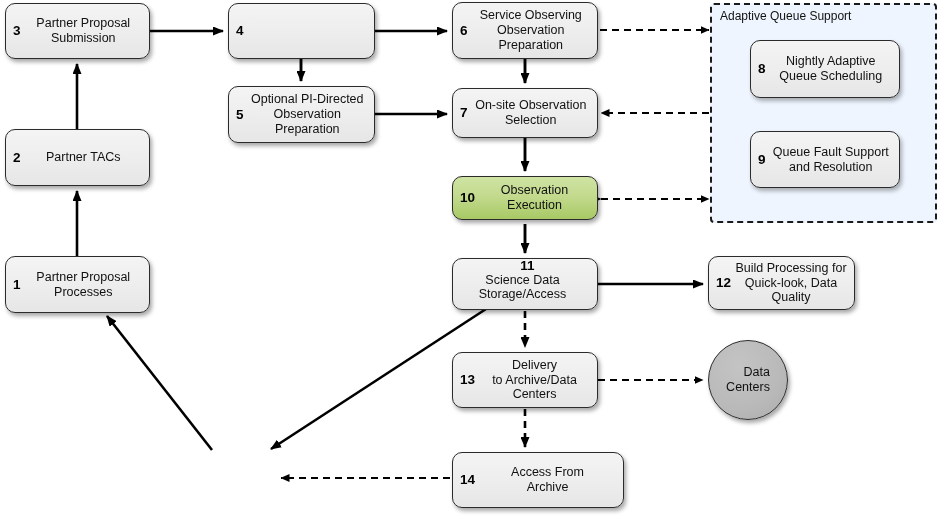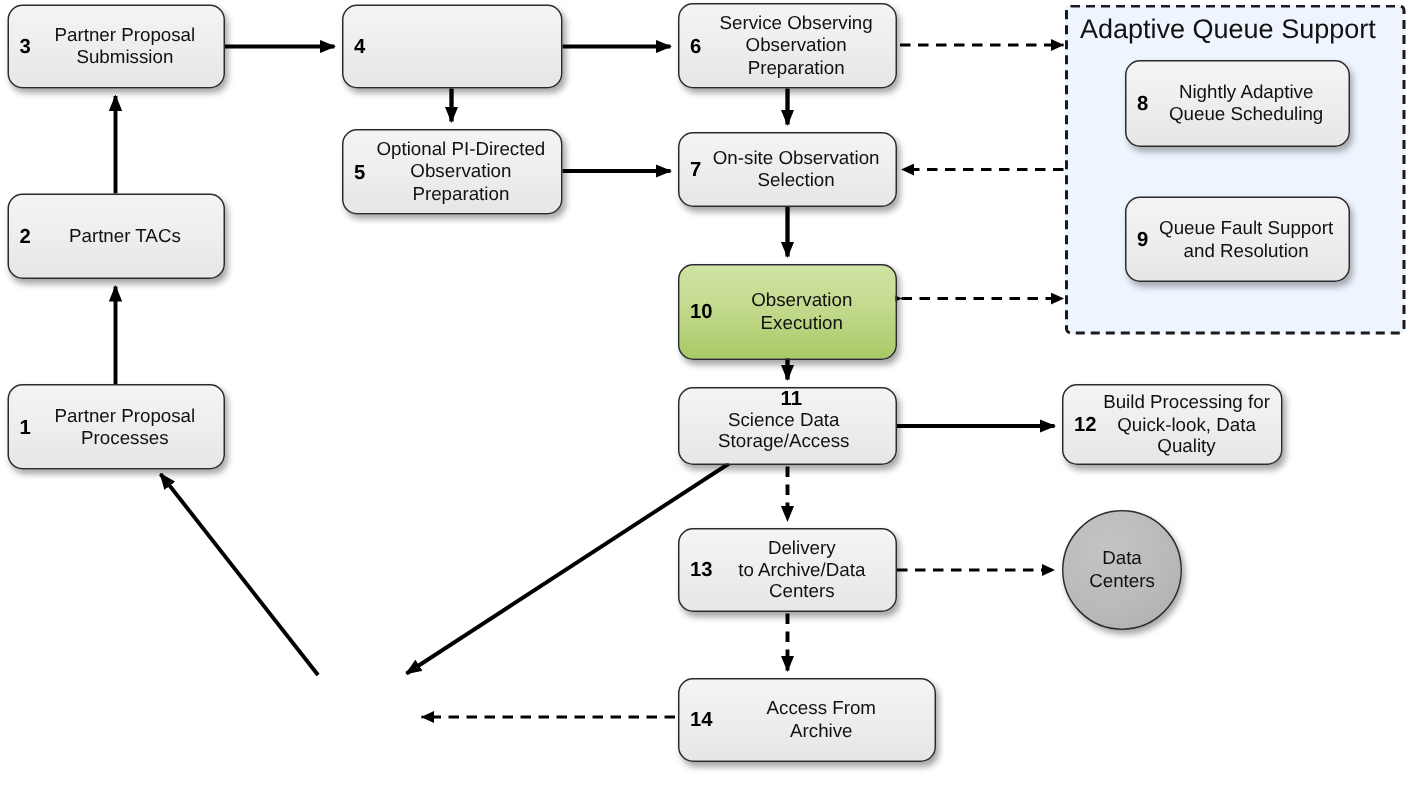--- a/index.html
+++ b/index.html
@@ -32,21 +32,21 @@
     position: absolute;
     box-sizing: border-box;
     background: #eef5fe;
     border: 2px dashed #1a1a1a;
     border-radius: 4px;
   }
   .group-title {
     position: absolute;
     left: 8px;
     top: 4px;
-    font-size: 18px;
+    font-size: 12px;
     color: #111111;
     white-space: nowrap;
   }
 
   
   .node {
     position: absolute;
     box-sizing: border-box;
     border: 1.6px solid #2b2b2b;
     border-radius: 10px;
@@ -95,20 +95,21 @@
     font-size: 12.5px;
     line-height: 1.2;
     color: #111111;
     white-space: pre-line;
   }
   .circle.user {
     background: radial-gradient(circle at 38% 32%, #eeeea6 0%, #e6e68f 60%, #dcdc7e 100%);
   }
   .circle.datacenter {
     background: radial-gradient(circle at 38% 32%, #c4c4c4 0%, #b9b9b9 60%, #ababab 100%);
+    text-align: right;
   }
 </style>
 </head>
 <body>
 
 <div id="canvas">
 
   <svg id="edges" viewBox="0 0 940 523" width="940" height="523" xmlns="http://www.w3.org/2000/svg">
     <defs>
       <marker id="ah" markerWidth="11" markerHeight="9" refX="10" refY="4.5" orient="auto" markerUnits="userSpaceOnUse">
@@ -211,21 +212,21 @@
     <span class="label">Nightly Adaptive
 Queue Scheduling</span>
   </div>
 
   <div class="node inner" style="left:750px; top:131px; width:150px; height:57px;">
     <span class="num">9</span>
     <span class="label">Queue Fault Support
 and Resolution</span>
   </div>
 
-  <div class="node green" style="left:452px; top:176px; width:146px; height:64px;">
+  <div class="node green" style="left:452px; top:176px; width:146px; height:44px;">
     <span class="num">10</span>
     <span class="label">Observation
 Execution</span>
   </div>
 
   <div class="node" style="left:452px; top:258px; width:146px; height:52px;flex-direction:column;">
     <span class="num">11</span>
     <span class="label">Science Data
 Storage/Access</span>
   </div>

